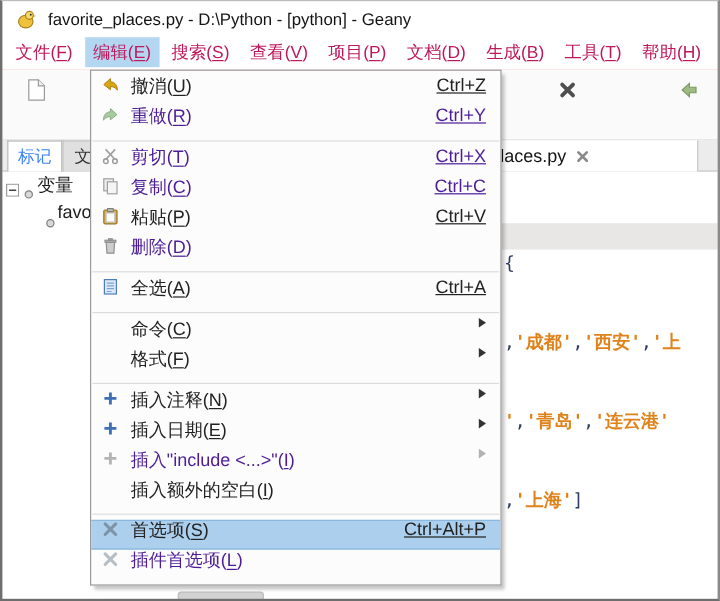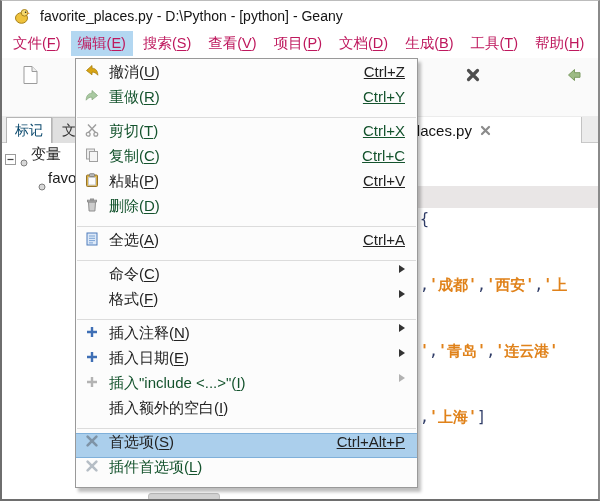--- a/index.html
+++ b/index.html
@@ -28,21 +28,21 @@
   .tb-btn{position:absolute;display:flex;flex-direction:column;align-items:center;font-size:14px;color:#2e2e2e;gap:30px;}
   .tb-btn .lab{margin-top:2px;white-space:nowrap;}
   .tb-caret{position:absolute;left:52px;top:84px;width:0;height:0;
             border-left:4.5px solid transparent;border-right:4.5px solid transparent;border-top:6px solid #2b2b2b;}
   .tb-sep{position:absolute;left:528px;top:66px;width:1px;height:38px;background:#cdcdcd;}
   .tb-disabled .lab{color:#8f8f8f;}
 
   
   .tabstrip{position:absolute;left:2px;right:2px;top:116px;height:26px;background:#ececec;border-bottom:1px solid #c9c9c9;z-index:1;}
   .sb-tab{position:absolute;top:117px;height:25px;display:flex;align-items:center;justify-content:center;
-          font-size:14px;color:#0c4a6e;z-index:2;}
+          font-size:14px;color:#3b82f6;z-index:2;}
   .sb-tab.active{background:#ffffff;border:1px solid #b5b5b5;border-bottom:none;}
   .sb-tab.inactive{background:#e0e0e0;border:1px solid #c4c4c4;border-bottom:none;color:#333;}
   .ed-tab{position:absolute;left:342px;top:117px;width:240px;height:26px;background:#ffffff;
           border-left:1px solid #c3c3c3;border-right:1px solid #c3c3c3;display:flex;align-items:center;
           padding:0 8px;font-size:15px;color:#141414;z-index:2;box-sizing:border-box;}
   .ed-tab .x{margin-left:8px;display:flex;}
 
   
   .editor-bg{position:absolute;left:2px;right:2px;top:142px;bottom:2px;background:#ffffff;z-index:0;}
   .tree-row{position:absolute;font-size:15px;color:#1d1d1d;white-space:nowrap;z-index:1;}
@@ -50,21 +50,21 @@
   .code{position:absolute;left:420px;top:164px;z-index:2;font-family:"DejaVu Sans Mono","Liberation Mono",monospace;
         font-size:15px;line-height:22px;white-space:pre;color:#2e3b66;}
   .code .ln{height:22px;}
   .code .s{color:#e0821a;font-weight:bold;}
   .thumb{position:absolute;left:148px;top:493px;width:70px;height:6px;background:#d2d2d2;border:1px solid #bdbdbd;border-radius:3px;z-index:3;}
 
   
   .menu{position:absolute;left:75px;top:58px;width:343px;background:#fcfcfc;border:1px solid #999999;
         box-shadow:3px 4px 3px rgba(0,0,0,.25);padding:4px 0;z-index:10;box-sizing:border-box;}
   .m-row{display:flex;height:25px;padding:0 12px 0 7px;font-size:15px;color:#222222;}
-  .m-row.disabled{color:#14532d;}
+  .m-row.disabled{color:#4c1d95;}
   .m-row.selected{background:#abcfec;box-shadow:inset 0 1px 0 #7fb0da,inset 0 -1px 0 #7fb0da;}
   .m-ico{width:18px;height:16px;margin-right:8px;flex:none;display:flex;align-items:center;justify-content:center;}
   .m-label{white-space:nowrap;}
   .m-right{margin-left:auto;padding-left:20px;white-space:nowrap;text-decoration:underline;}
   .m-arrow{margin-left:auto;width:0;height:0;border-left:6px solid #333;border-top:4.5px solid transparent;border-bottom:4.5px solid transparent;}
   .m-row.disabled .m-arrow{border-left-color:#b2b2b2;}
   .m-sep{height:1px;background:#dcdcdc;margin:4px 1px;}
 </style>
 </head>
 <body>

